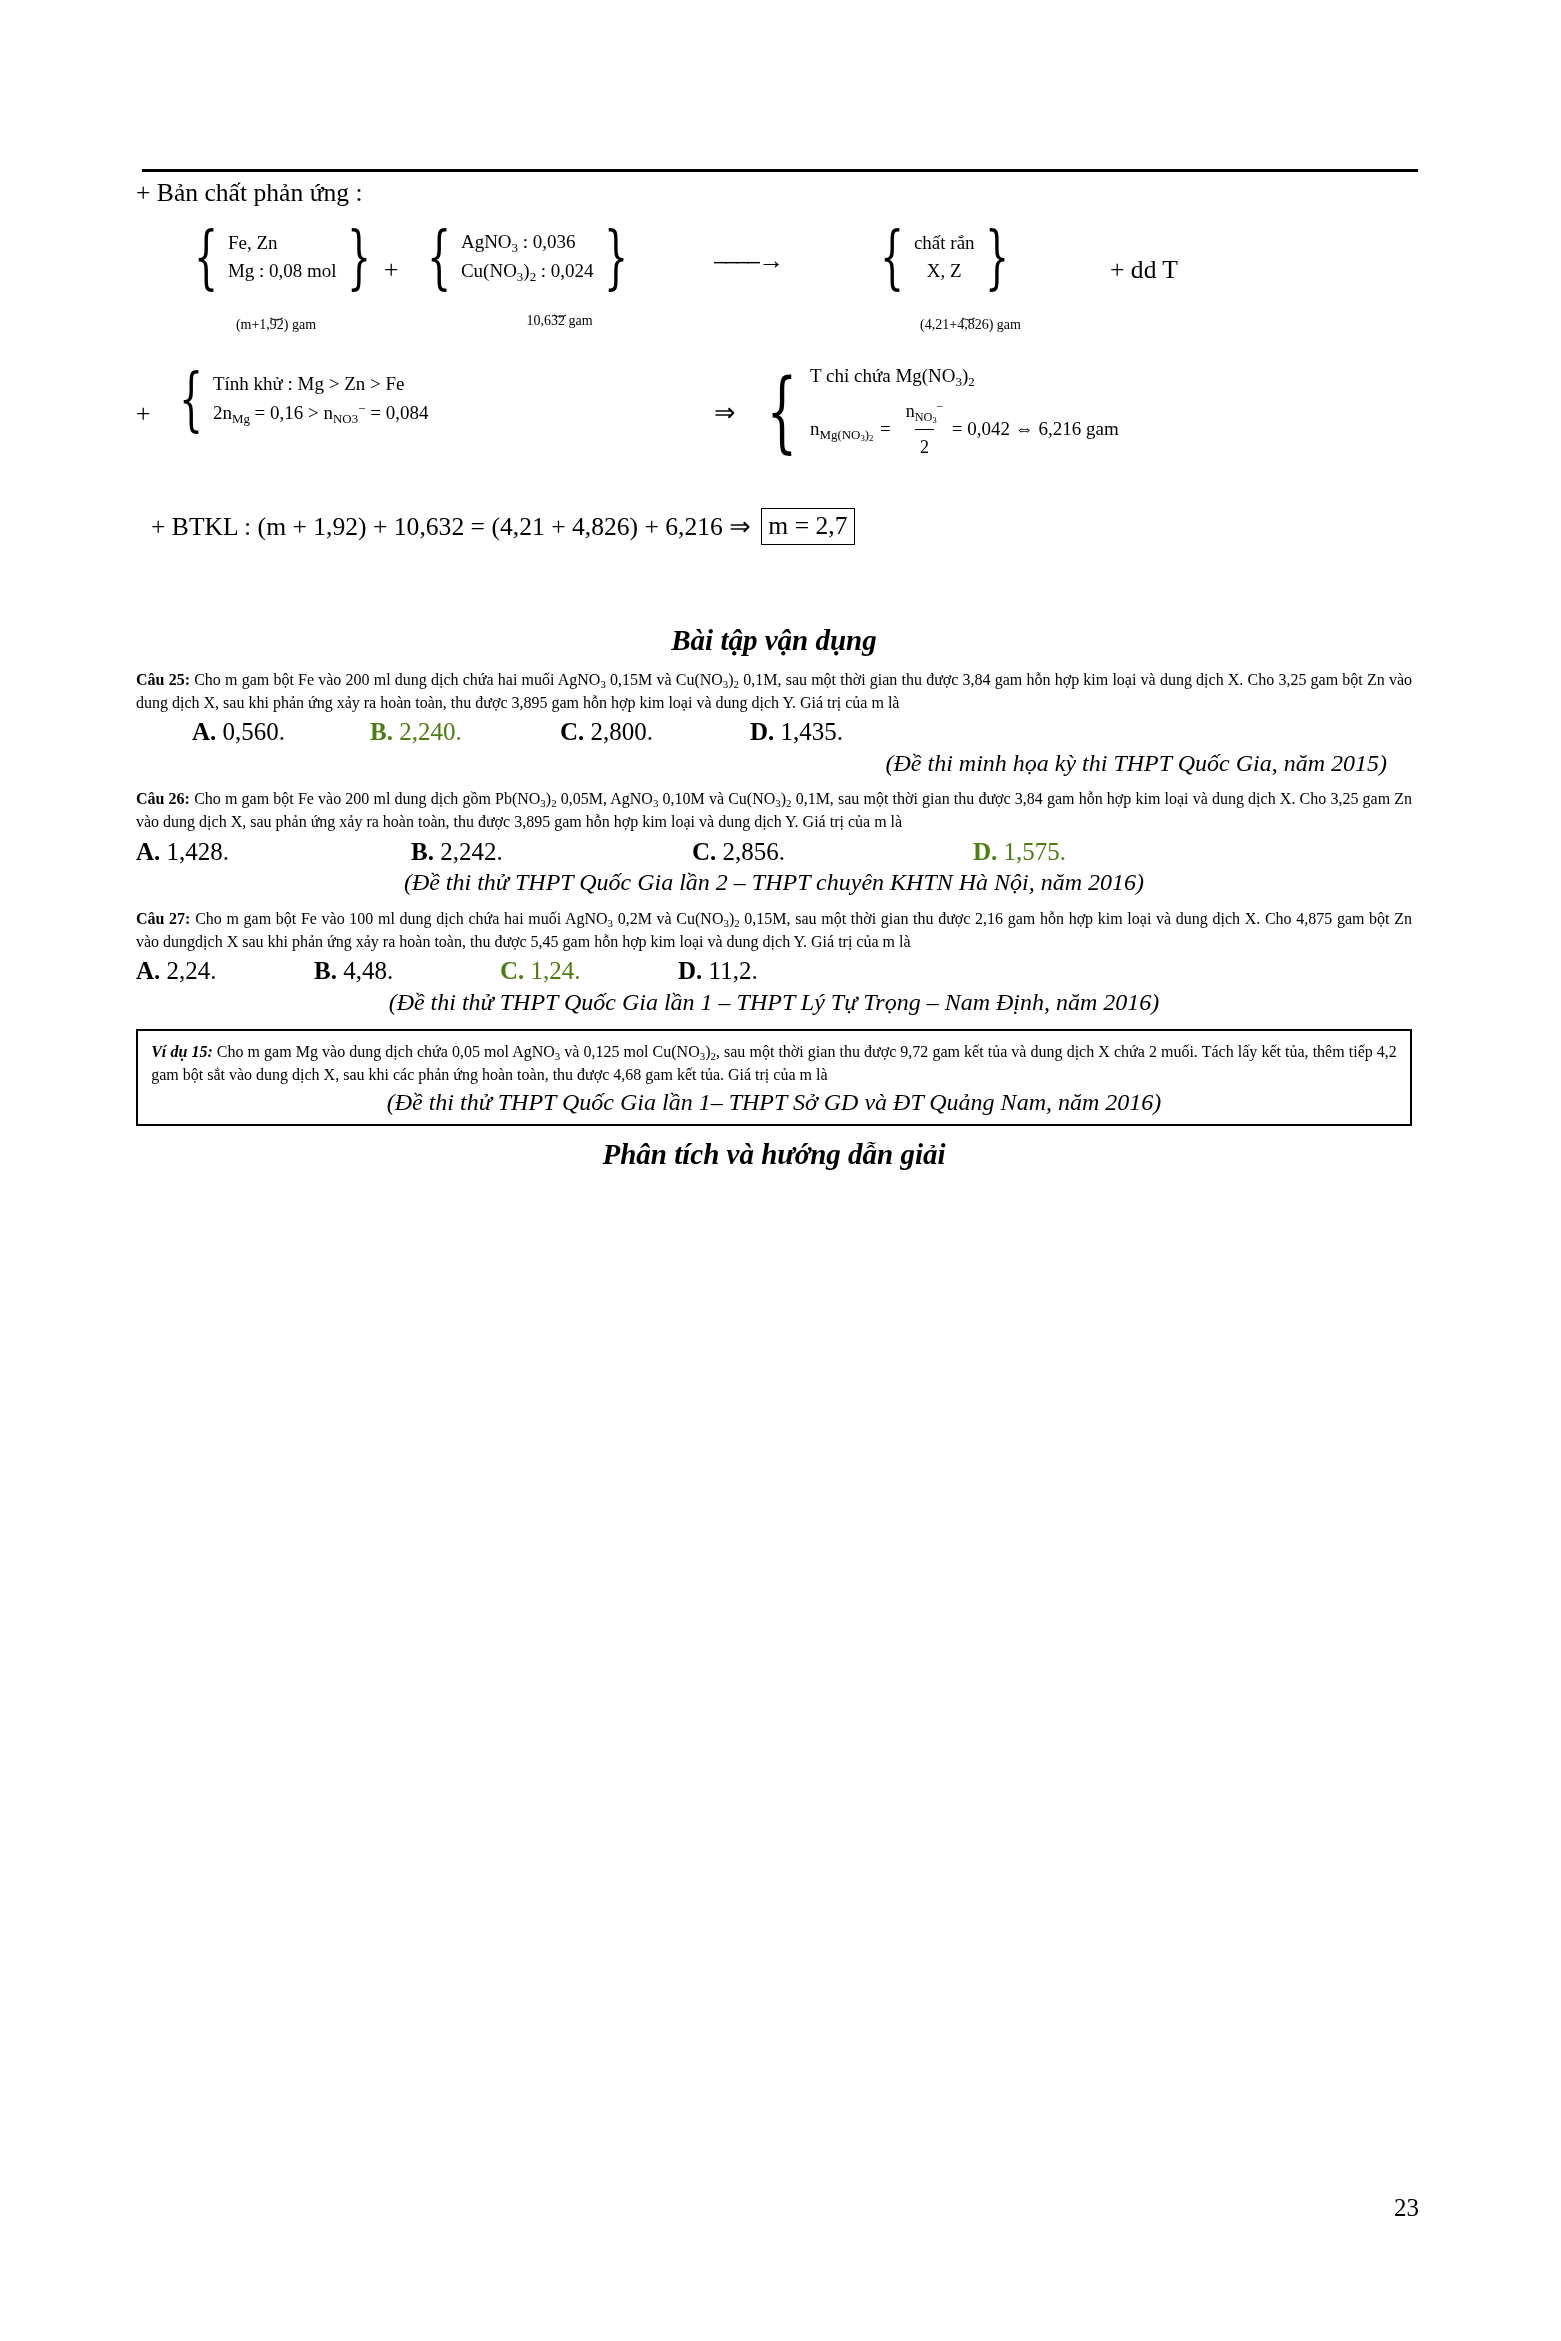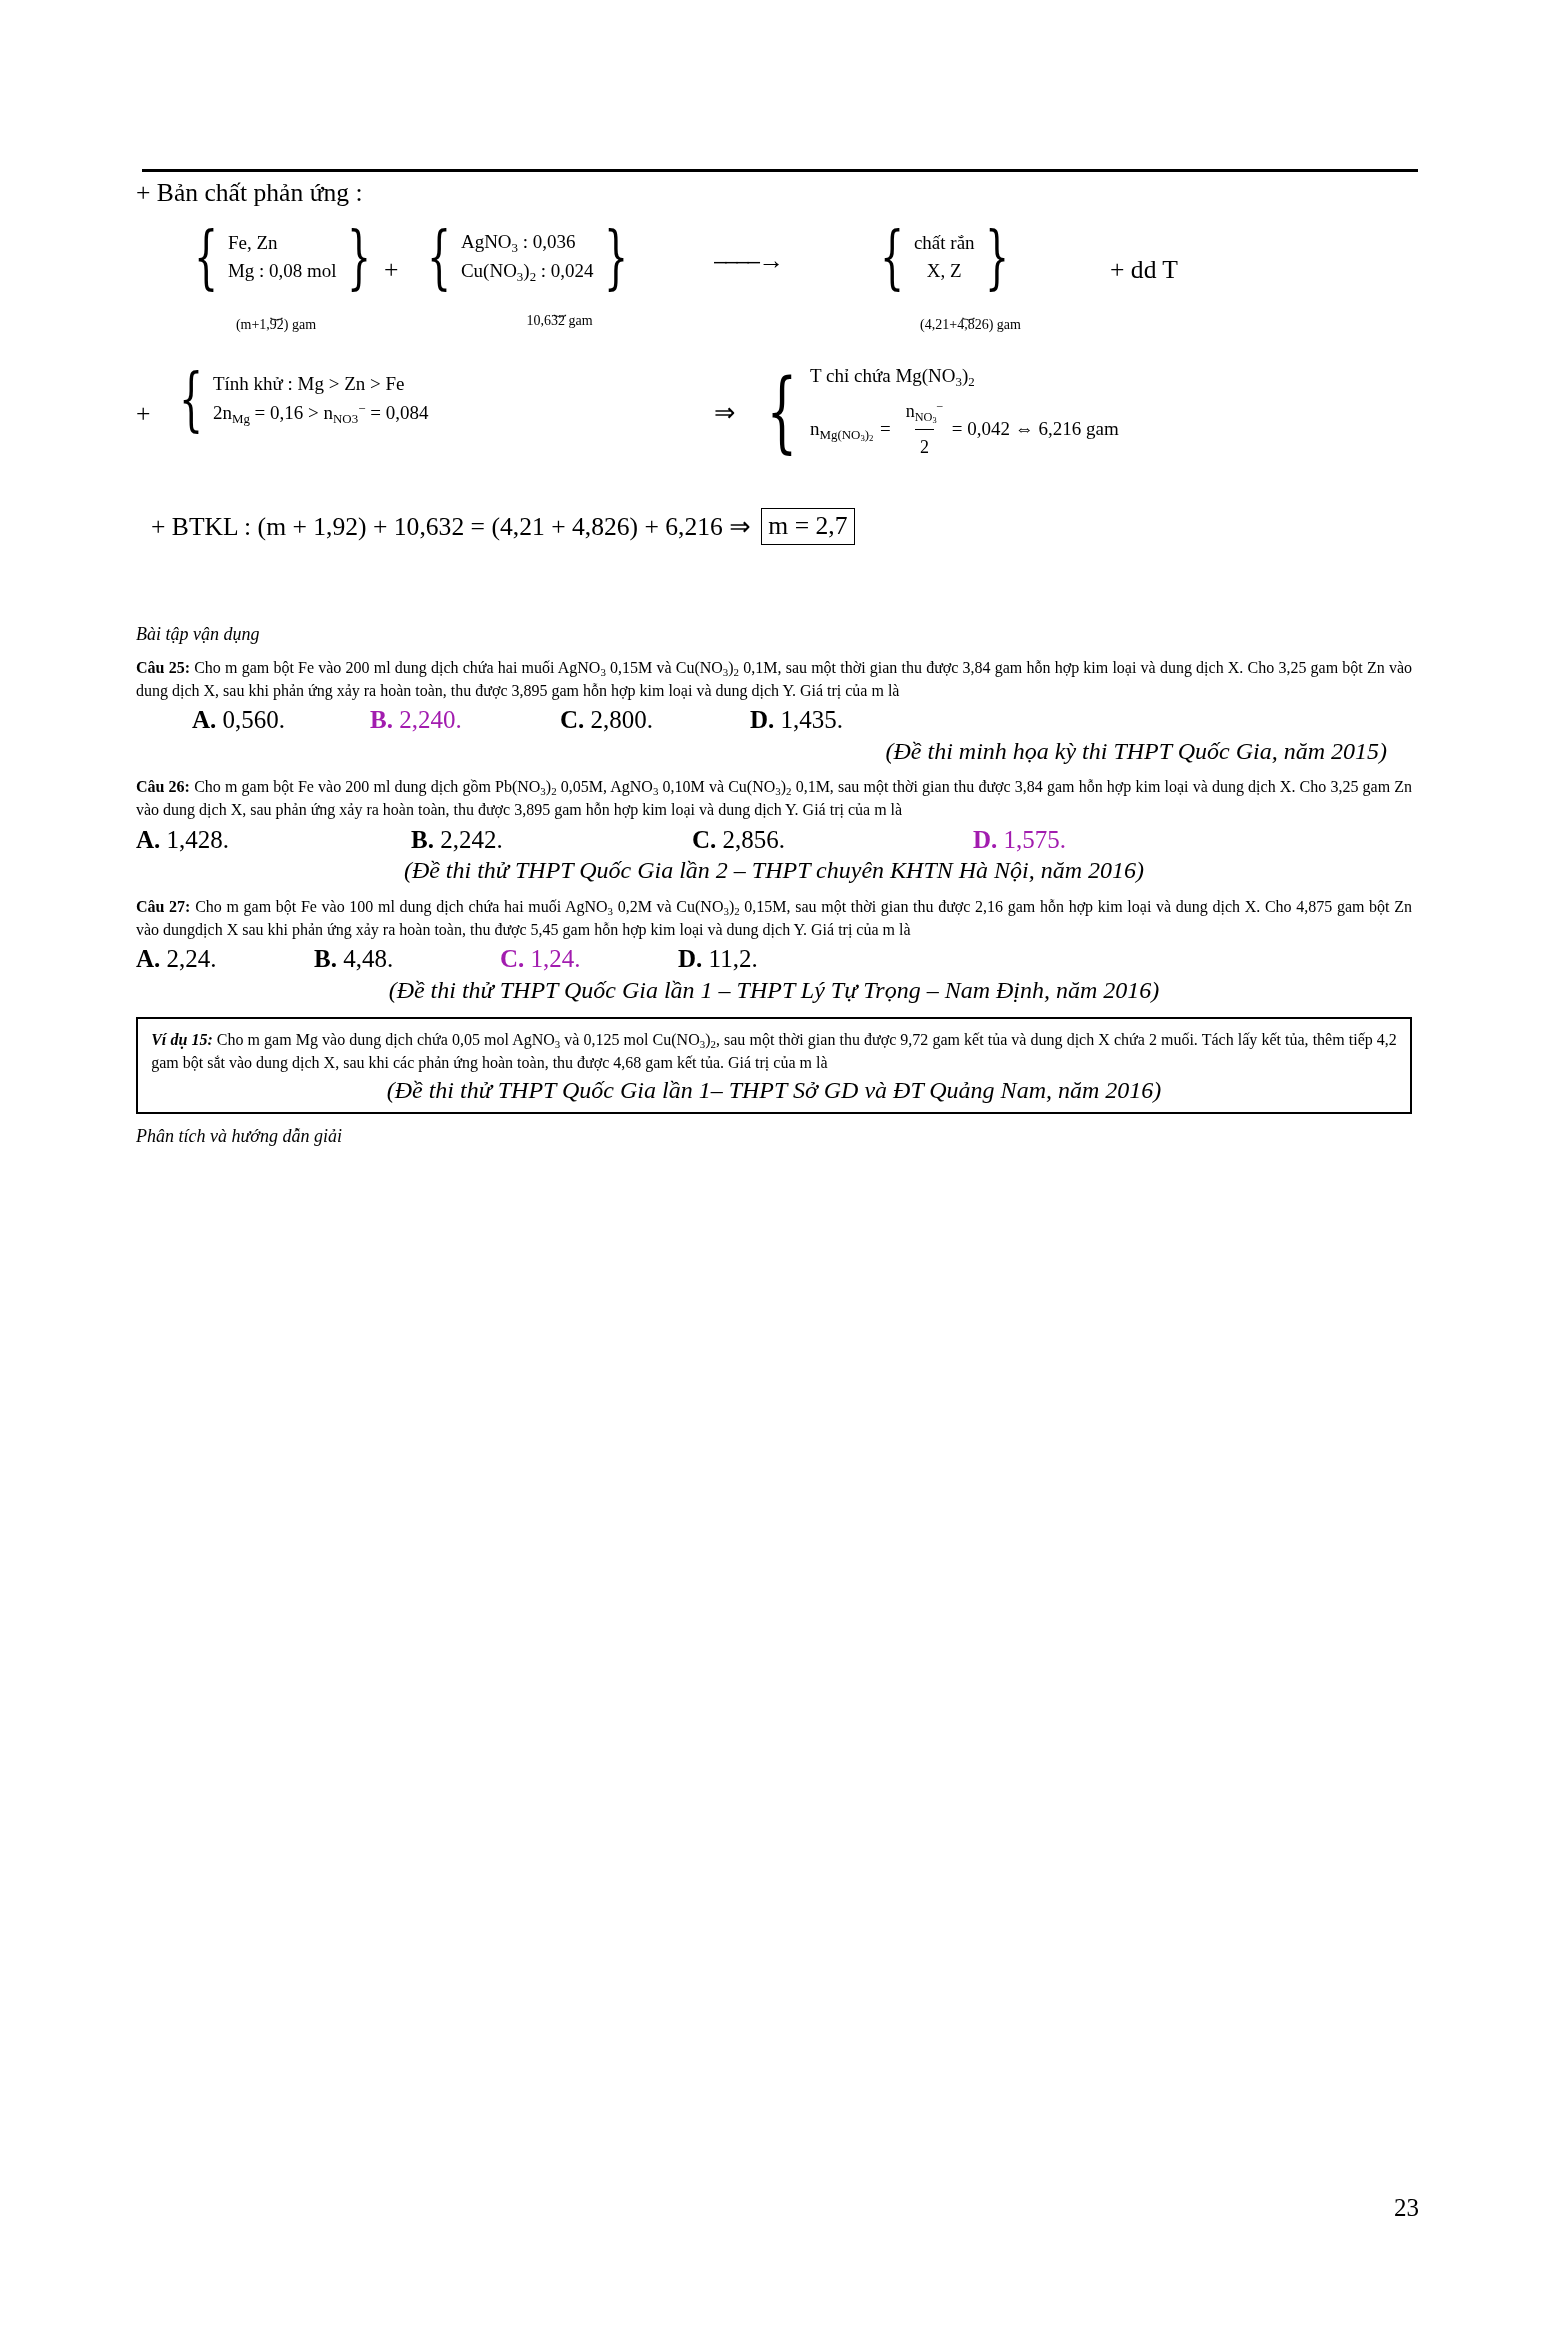--- a/index.html
+++ b/index.html
@@ -30,21 +30,21 @@
     background: #000;
   }
   .content {
     position: absolute;
     left: 136px;
     top: 178px;
     width: 1276px;
   }
   .bold   { font-weight: bold; }
   .ital   { font-style: italic; }
-  .red    { color: #a21caf; }
+  .red    { color: #4d7c0f; }
   sub { font-size: 0.68em; vertical-align: -0.28em; }
   sup { font-size: 0.68em; vertical-align: 0.5em; }
 
   
   .math-area {
     position: relative;
     height: 438px;
     font-size: 25.6px;
   }
 
@@ -137,23 +137,24 @@
     margin-top: 5px;
   }
   .answers .ans { white-space: nowrap; }
 
   .example-box {
     border: 2.5px solid #000;
     padding: 10px 13.2px 8.3px 13.2px;
     margin-top: 13.2px;
   }
   .section-title {
-    font-weight: normal;
+    text-align: center;
+    font-weight: bold;
     font-style: italic;
-    font-size: 18px;
+    font-size: 29px;
     margin: 8.3px 0 5px 0;
   }
   .pagenum {
     position: absolute;
     right: 142px;
     bottom: 120px;
     font-size: 25px;
   }
 </style>
 </head>

